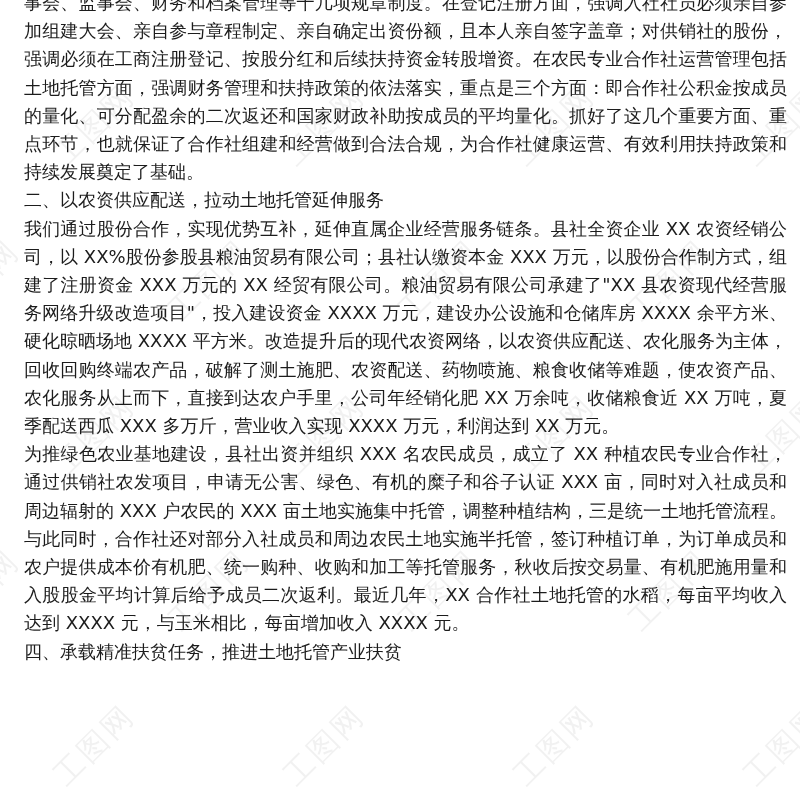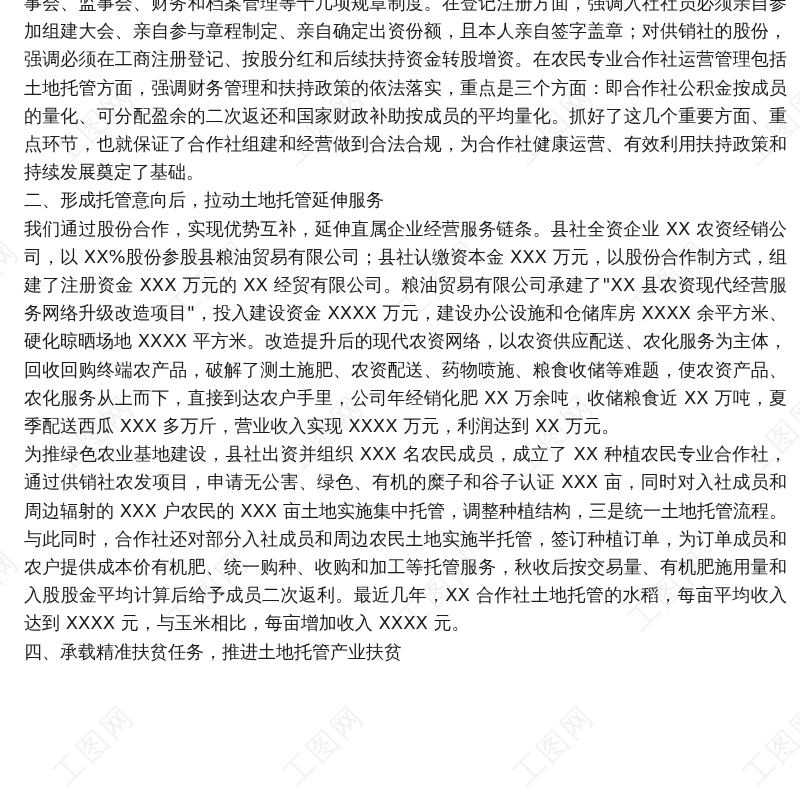--- a/index.html
+++ b/index.html
@@ -79,19 +79,19 @@
       <span class="wm" style="left: 390px; top: 570px; color: rgba(0, 0, 0, 0.055);">工图网</span>
       <span class="wm" style="left: 620px; top: 570px; color: rgba(0, 0, 0, 0.055);">工图网</span>
       <span class="wm" style="left: 45px; top: 725px; color: rgba(0, 0, 0, 0.055);">工图网</span>
       <span class="wm" style="left: 275px; top: 725px; color: rgba(0, 0, 0, 0.055);">工图网</span>
       <span class="wm" style="left: 505px; top: 725px; color: rgba(0, 0, 0, 0.055);">工图网</span>
       <span class="wm" style="left: 735px; top: 725px; color: rgba(0, 0, 0, 0.055);">工图网</span>
     </div>
 
   <div class="content">
     <p>事会、监事会、财务和档案管理等十几项规章制度。在登记注册方面，强调入社社员必须亲自参加组建大会、亲自参与章程制定、亲自确定出资份额，且本人亲自签字盖章；对供销社的股份，强调必须在工商注册登记、按股分红和后续扶持资金转股增资。在农民专业合作社运营管理包括土地托管方面，强调财务管理和扶持政策的依法落实，重点是三个方面：即合作社公积金按成员的量化、可分配盈余的二次返还和国家财政补助按成员的平均量化。抓好了这几个重要方面、重点环节，也就保证了合作社组建和经营做到合法合规，为合作社健康运营、有效利用扶持政策和持续发展奠定了基础。</p>
-    <p class="heading">二、形成托管意向后，拉动土地托管延伸服务</p>
+    <p class="heading">二、以农资供应配送，拉动土地托管延伸服务</p>
     <p>我们通过股份合作，实现优势互补，延伸直属企业经营服务链条。县社全资企业 XX 农资经销公司，以 XX%股份参股县粮油贸易有限公司；县社认缴资本金 XXX 万元，以股份合作制方式，组建了注册资金 XXX 万元的 XX 经贸有限公司。粮油贸易有限公司承建了"XX 县农资现代经营服务网络升级改造项目"，投入建设资金 XXXX 万元，建设办公设施和仓储库房 XXXX 余平方米、硬化晾晒场地 XXXX 平方米。改造提升后的现代农资网络，以农资供应配送、农化服务为主体，回收回购终端农产品，破解了测土施肥、农资配送、药物喷施、粮食收储等难题，使农资产品、农化服务从上而下，直接到达农户手里，公司年经销化肥 XX 万余吨，收储粮食近 XX 万吨，夏季配送西瓜 XXX 多万斤，营业收入实现 XXXX 万元，利润达到 XX 万元。</p>
     <p>为推绿色农业基地建设，县社出资并组织 XXX 名农民成员，成立了 XX 种植农民专业合作社，通过供销社农发项目，申请无公害、绿色、有机的糜子和谷子认证 XXX 亩，同时对入社成员和周边辐射的 XXX 户农民的 XXX 亩土地实施集中托管，调整种植结构，三是统一土地托管流程。与此同时，合作社还对部分入社成员和周边农民土地实施半托管，签订种植订单，为订单成员和农户提供成本价有机肥、统一购种、收购和加工等托管服务，秋收后按交易量、有机肥施用量和入股股金平均计算后给予成员二次返利。最近几年，XX 合作社土地托管的水稻，每亩平均收入达到 XXXX 元，与玉米相比，每亩增加收入 XXXX 元。</p>
     <p class="heading">四、承载精准扶贫任务，推进土地托管产业扶贫</p>
   </div>
 
 </div>
 
 </body></html>

